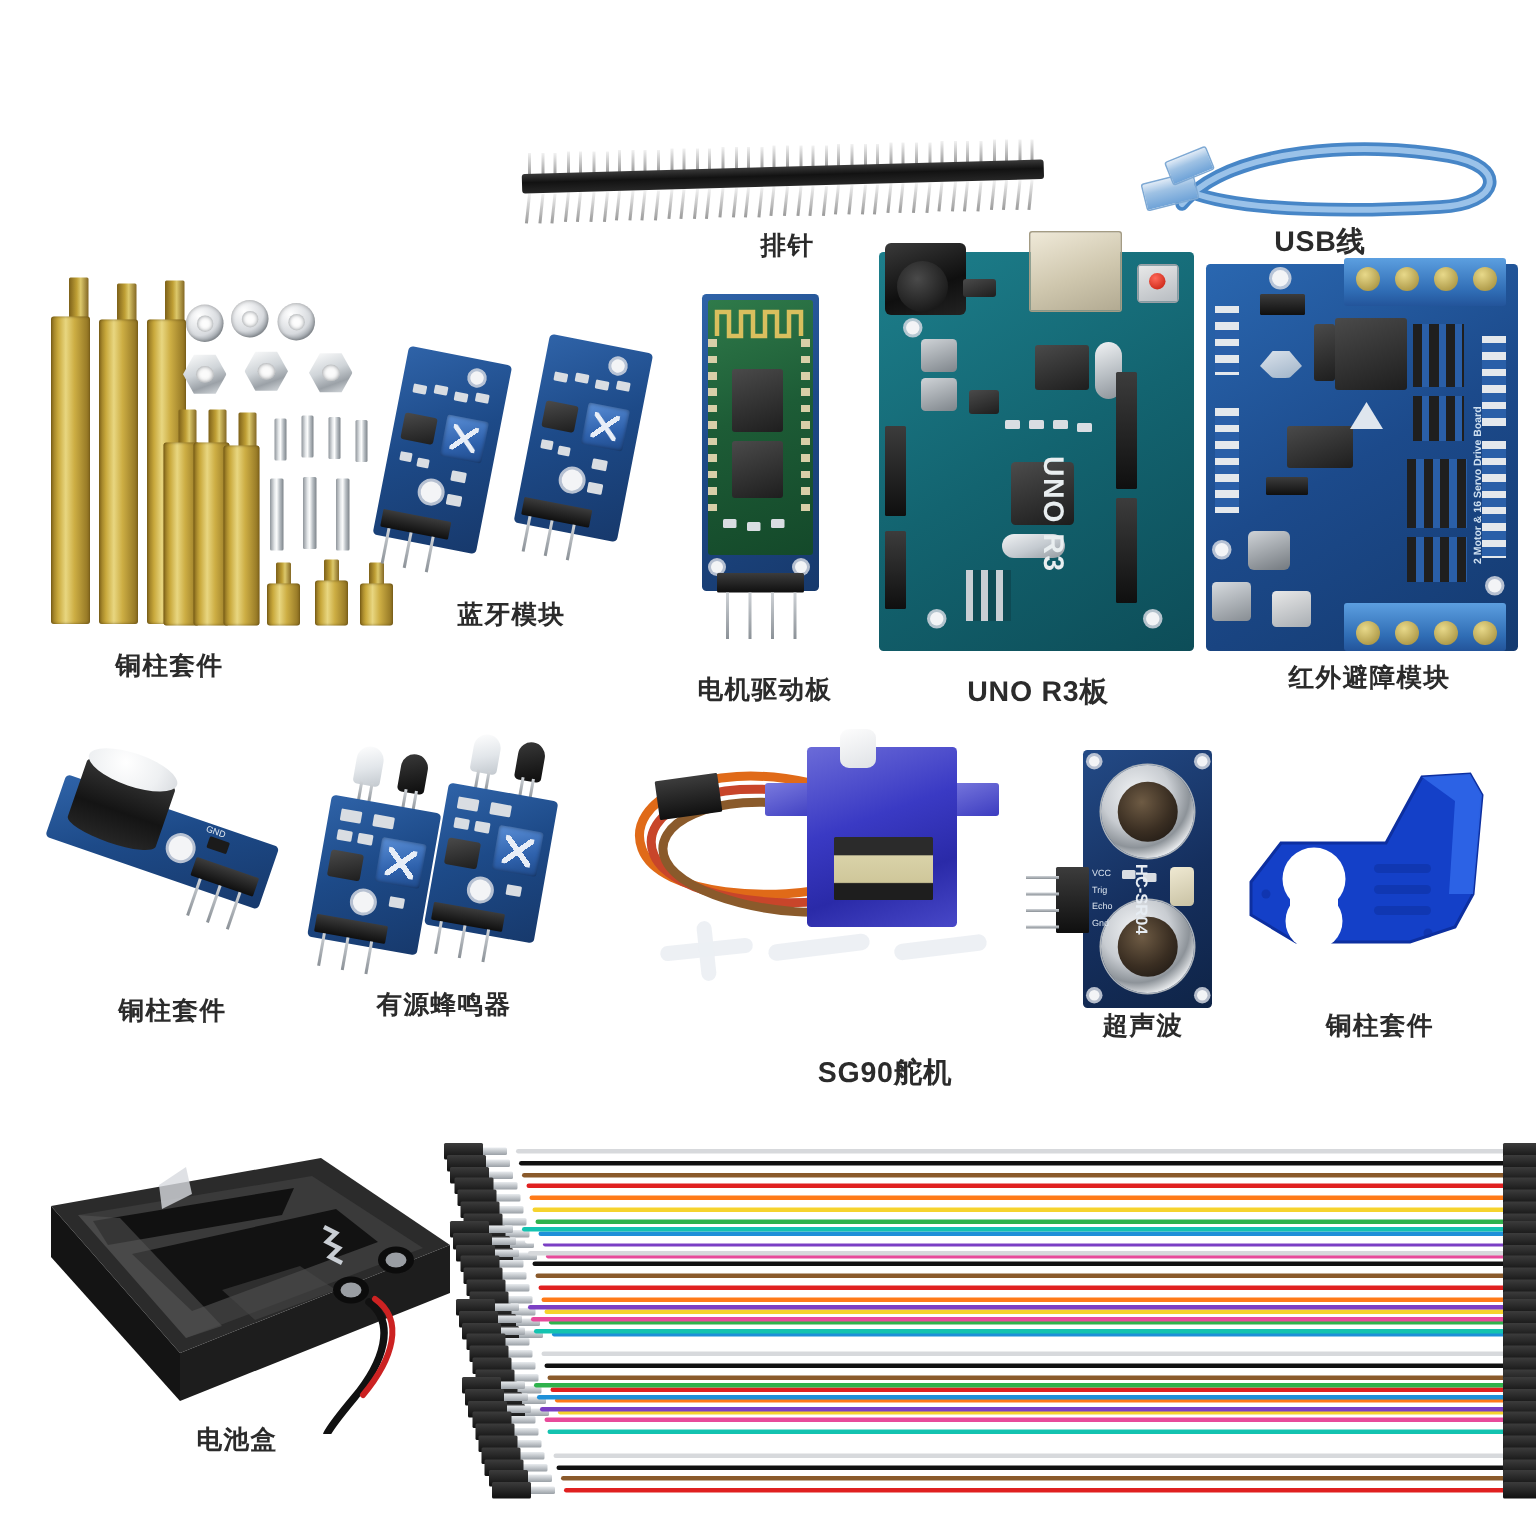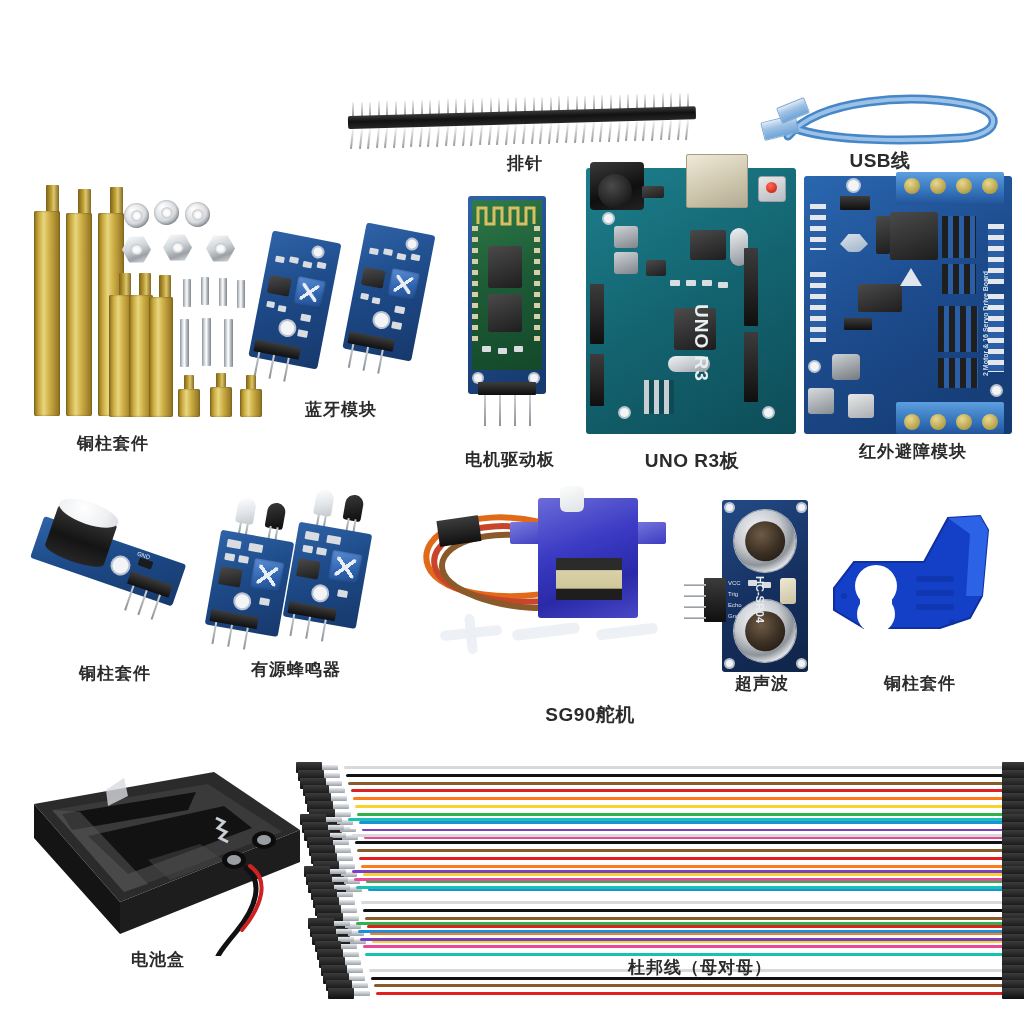--- a/index.html
+++ b/index.html
@@ -740,15 +740,14 @@
         <div class="wire" style="left:87.6px;top:232.4px;width:634.4px;background:#8a5a2b;"></div>
         <div class="ferrule" style="left:61.599999999999994px;top:231.4px;width:20px;height:5px;"></div>
         <div class="dupont" style="left:39.599999999999994px;top:228.4px;width:26px;height:11px;"></div>
         <div class="dupont" style="left:716px;top:228.4px;width:26px;height:11px;"></div>
         <div class="wire" style="left:89.8px;top:240.20000000000002px;width:632.2px;background:#e02020;"></div>
         <div class="ferrule" style="left:63.8px;top:239.20000000000002px;width:20px;height:5px;"></div>
         <div class="dupont" style="left:41.8px;top:236.20000000000002px;width:26px;height:11px;"></div>
         <div class="dupont" style="left:716px;top:236.20000000000002px;width:26px;height:11px;"></div>
       </div>
   </div>
-  <div class="cap" style="left:590px;top:956px;width:220px;">杜邦线（母对母）</div>
 
 </div>
 
 </body></html>

